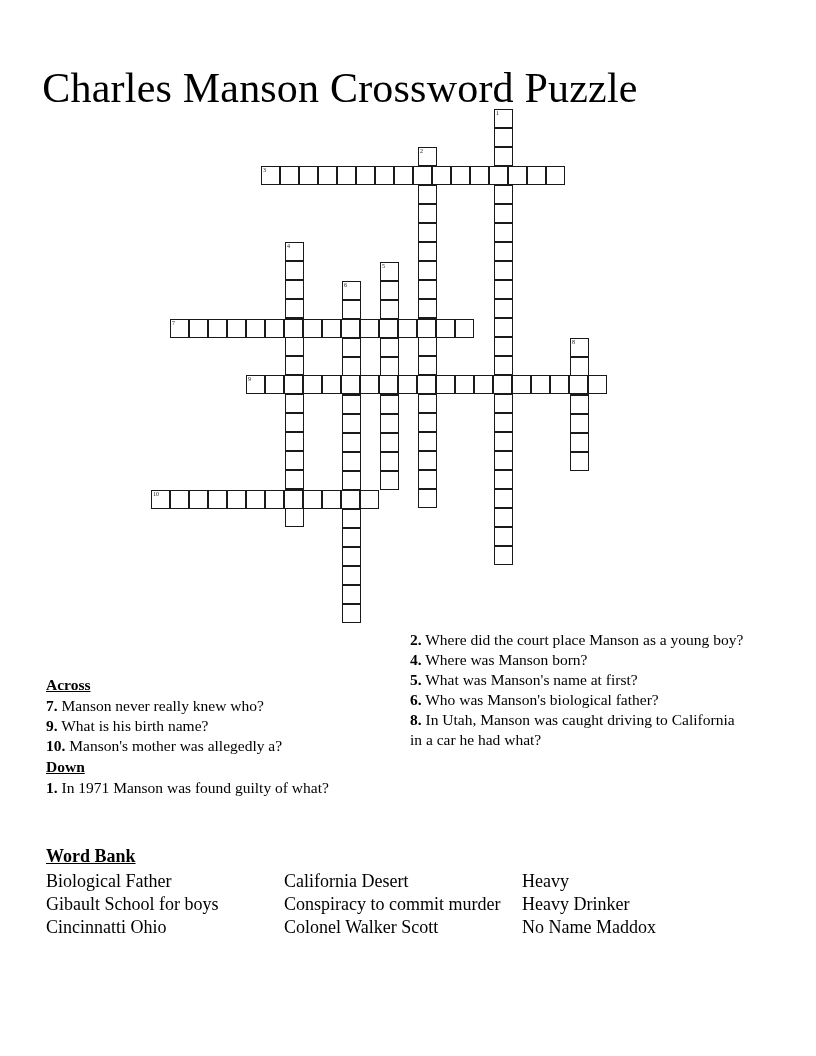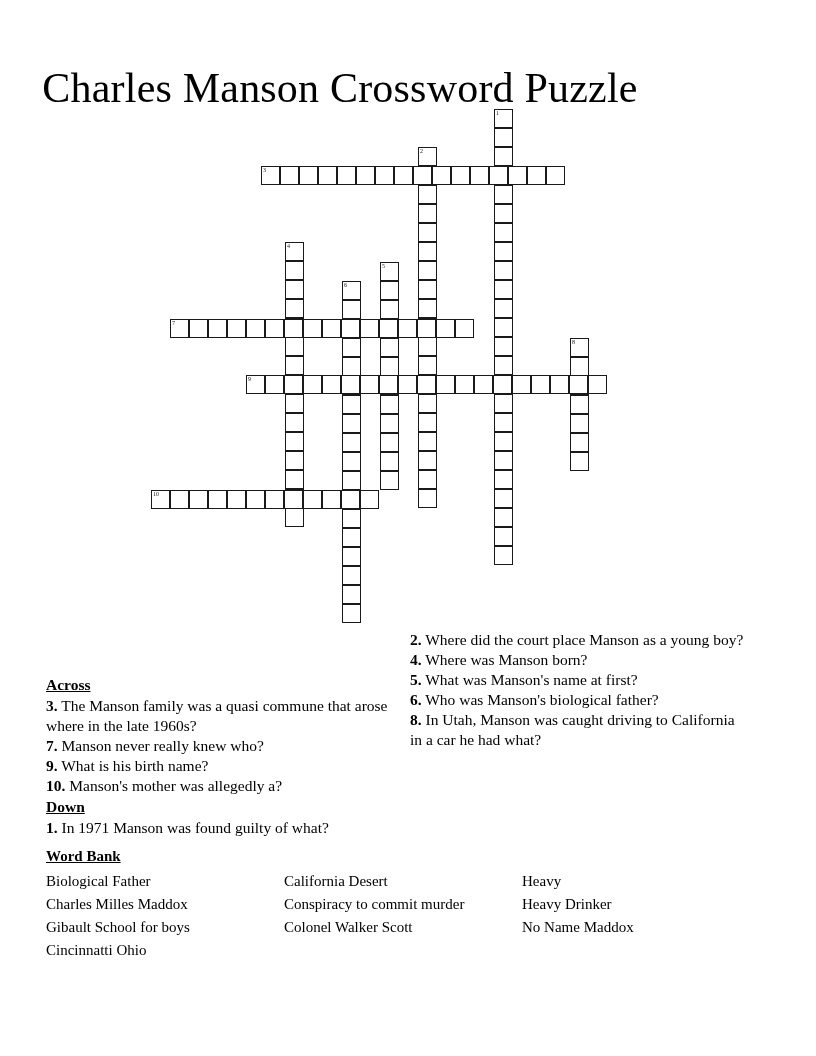--- a/index.html
+++ b/index.html
@@ -73,21 +73,21 @@
     margin:0;
     text-indent:0;
   }
   .clue .n { font-weight:bold; }
 
   
   #wordbank {
     position:absolute;
     left:46px; top:845px;
     width:700px;
-    font-size:15px;
+    font-size:18px;
     line-height:23px;
   }
   #wb-head {
     font-weight:bold;
     text-decoration:underline;
     margin-bottom:2px;
   }
   .wb-cols {
     display:flex;
     flex-direction:row;
@@ -280,21 +280,20 @@
       <div class="cell" style="left: 284px; top: 490px;"></div>
       <div class="cell" style="left: 303px; top: 490px;"></div>
       <div class="cell" style="left: 322px; top: 490px;"></div>
       <div class="cell" style="left: 341px; top: 490px;"></div>
       <div class="cell" style="left: 360px; top: 490px;"></div>
     </div>
 
   <div class="clues left">
     <div class="sec-head">Across</div>
     <div id="across-list">
-        <div class="clue"><span class="n">3.</span><span> The Manson family was a quasi commune that arose where in the late 1960s?</span></div>
         <div class="clue"><span class="n">7.</span><span> Manson never really knew who?</span></div>
         <div class="clue"><span class="n">9.</span><span> What is his birth name?</span></div>
         <div class="clue"><span class="n">10.</span><span> Manson's mother was allegedly a?</span></div>
       </div>
     <div class="sec-head">Down</div>
     <div id="down-list">
         <div class="clue"><span class="n">1.</span><span> In 1971 Manson was found guilty of what?</span></div>
       </div>
   </div>
 
@@ -306,21 +305,20 @@
         <div class="clue"><span class="n">6.</span><span> Who was Manson's biological father?</span></div>
         <div class="clue"><span class="n">8.</span><span> In Utah, Manson was caught driving to California in a car he had what?</span></div>
       </div>
   </div>
 
   <div id="wordbank">
     <div id="wb-head">Word Bank</div>
     <div class="wb-cols" id="wb-cols">
         <div class="wb-col">
           <div class="wb-item">Biological Father</div>
-          <div class="wb-item">Charles Milles Maddox</div>
           <div class="wb-item">Gibault School for boys</div>
           <div class="wb-item">Cincinnatti Ohio</div>
         </div>
         <div class="wb-col">
           <div class="wb-item">California Desert</div>
           <div class="wb-item">Conspiracy to commit murder</div>
           <div class="wb-item">Colonel Walker Scott</div>
         </div>
         <div class="wb-col">
           <div class="wb-item">Heavy</div>

